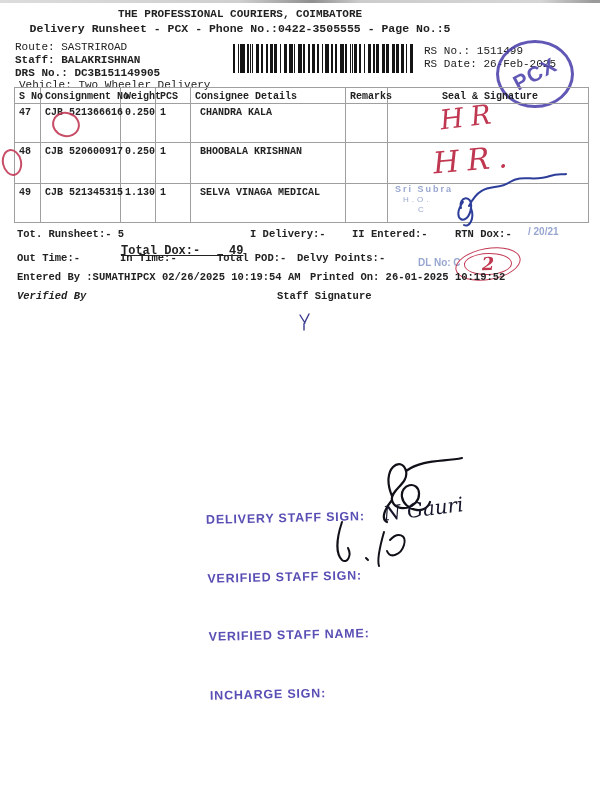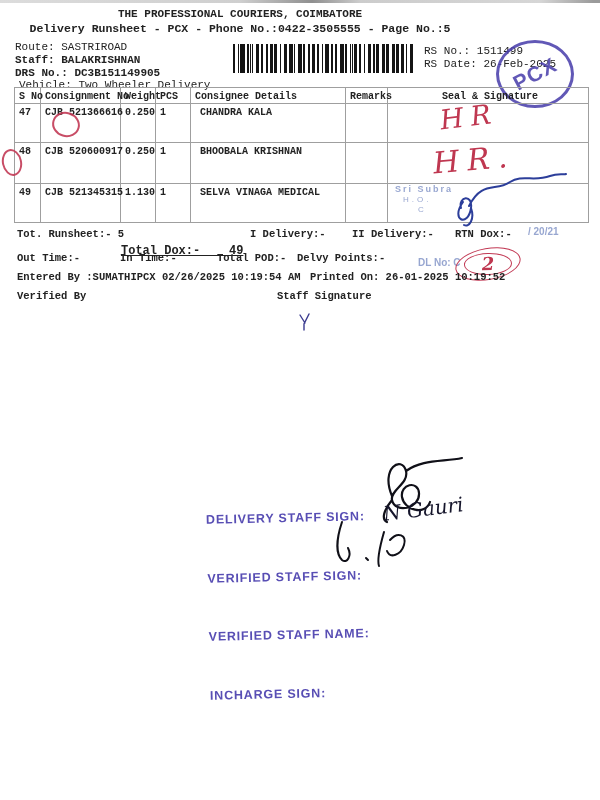--- a/index.html
+++ b/index.html
@@ -125,38 +125,38 @@
   <div class="abs faint-blue b" style="left:418px;top:232px;font-size:10px;margin-top:25px;">DL No: C</div>
   <div class="abs faint-blue b" style="left:528px;top:226px;font-size:10px;">/ 20/21</div>
 
   <svg class="abs" style="left:438px;top:162px;" width="130" height="70" viewBox="0 0 130 70">
     <path d="M25,40 C12,58 30,66 33,46 C35,32 20,34 23,46 M31,44 C44,18 58,30 72,20 C84,12 96,20 112,14 C120,11 126,13 128,12 M33,46 C37,57 31,66 26,63" fill="none" stroke="#2c3e9a" stroke-width="2" stroke-linecap="round"></path>
   </svg>
 
   <div class="abs t b" style="left:17px;top:228px;font-size:10.5px;">Tot. Runsheet:- 5</div>
   <div class="abs t b" style="left:121px;top:244px;font-size:12px;text-decoration:underline;">Total Dox:-    49</div>
   <div class="abs t b" style="left:250px;top:228px;font-size:10.5px;">I Delivery:-</div>
-  <div class="abs t b" style="left:352px;top:228px;font-size:10.5px;">II Delivery:-</div>
+  <div class="abs t b" style="left:352px;top:228px;font-size:10.5px;">II Entered:-</div>
   <div class="abs t b" style="left:455px;top:228px;font-size:10.5px;">RTN Dox:-</div>
 
   <div class="abs t b" style="left:17px;top:252px;font-size:10.5px;">Out Time:-</div>
   <div class="abs t b" style="left:120px;top:252px;font-size:10.5px;">In Time:-</div>
   <div class="abs t b" style="left:217px;top:252px;font-size:10.5px;">Total POD:-</div>
   <div class="abs t b" style="left:297px;top:252px;font-size:10.5px;">Delvy Points:-</div>
 
   <div class="abs circ2" style="left:455px;top:248px;width:64px;height:30px;transform:rotate(-10deg);">
     <div class="inner">
       <span class="hand-red" style="font-size:18px;font-weight:700;">2</span>
     </div>
   </div>
 
   <div class="abs t b" style="left:17px;top:271px;font-size:10.5px;">Entered By :SUMATHIPCX 02/26/2025 10:19:54 AM</div>
   <div class="abs t b" style="left:310px;top:271px;font-size:10.5px;">Printed On: 26-01-2025 10:19:52</div>
 
-  <div class="abs t b" style="left:17px;top:290px;font-size:10.5px;">Verified By</div>
+  <div class="abs t b" style="left:17px;top:290px;font-size:10.5px;font-style:italic;">Verified By</div>
   <div class="abs t b" style="left:277px;top:290px;font-size:10.5px;">Staff Signature</div>
 
   <svg class="abs" style="left:297px;top:312px;" width="14" height="20" viewBox="0 0 14 20">
     <path d="M3,3 L8,11 M12,2 L7,12 L7,18" fill="none" stroke="#3b3b8f" stroke-width="1.4" stroke-linecap="round"></path>
   </svg>
 
   <div class="abs stamp-block" style="left:208px;top:470px;">
     <div>DELIVERY STAFF SIGN:</div>
     <div>VERIFIED STAFF SIGN:</div>
     <div>VERIFIED STAFF NAME:</div>

